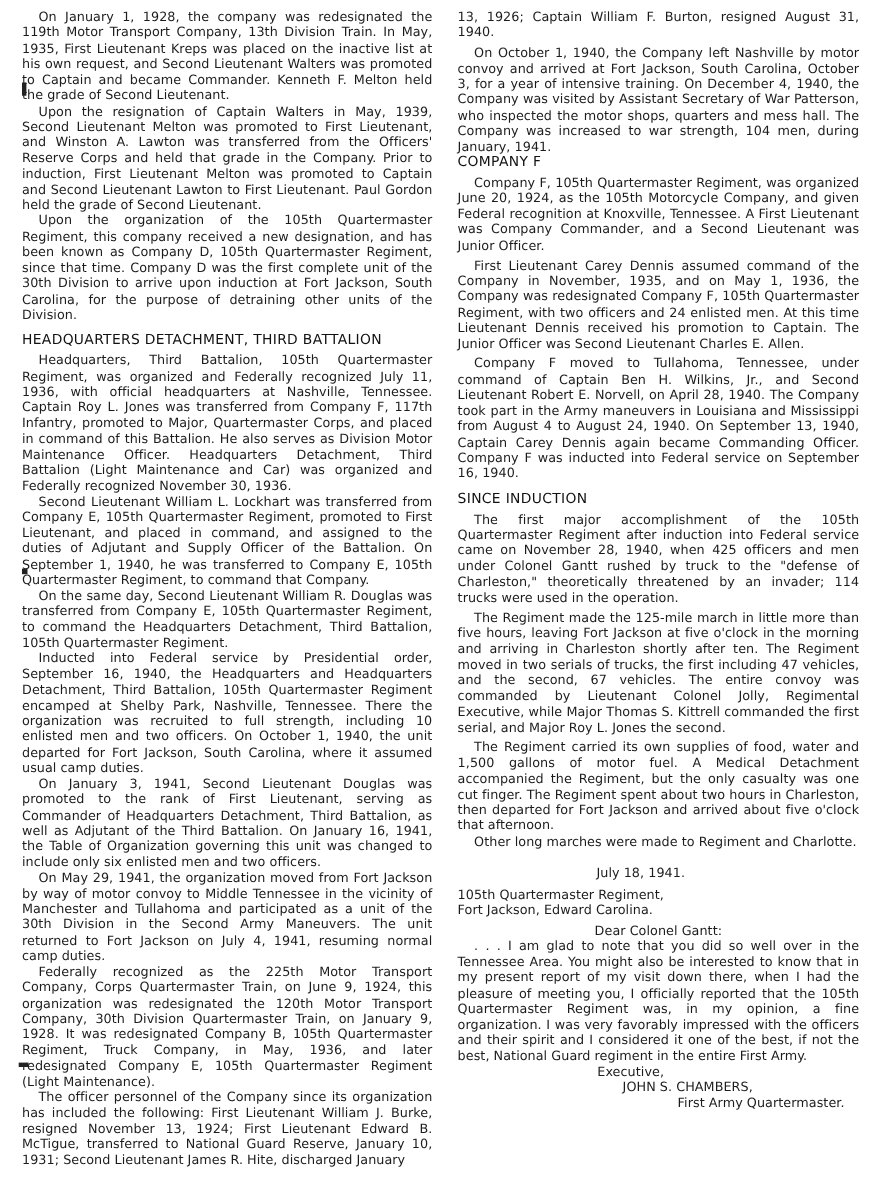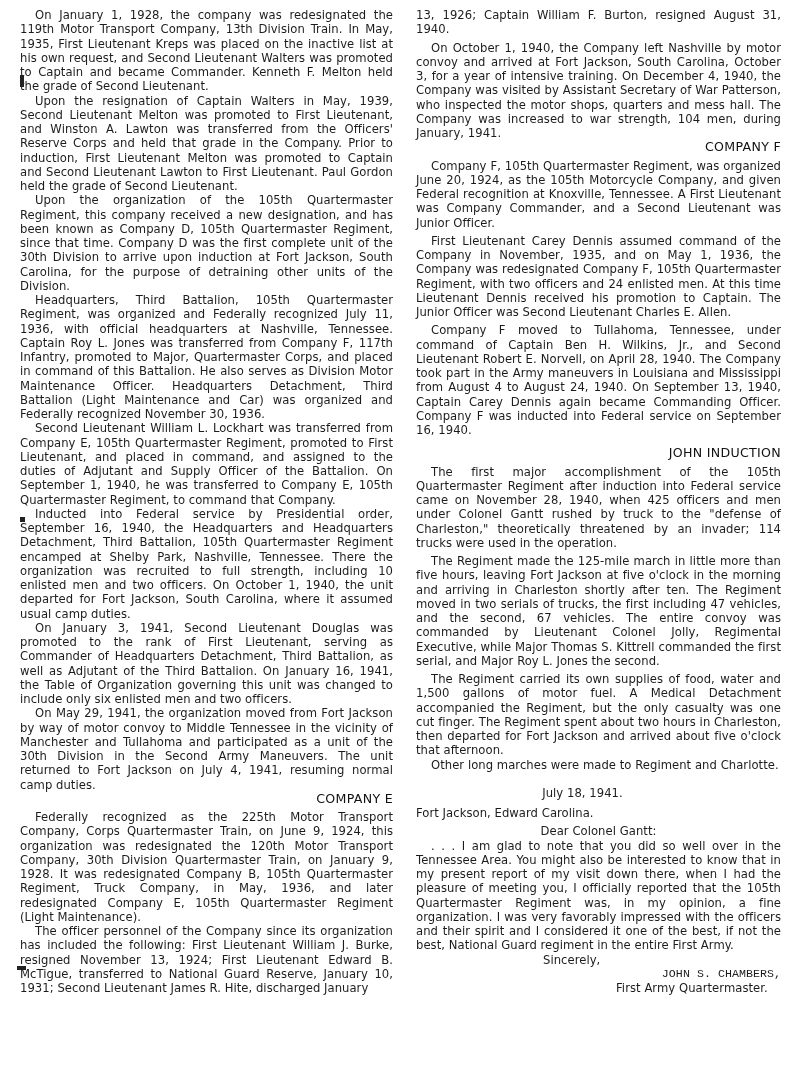--- a/index.html
+++ b/index.html
@@ -11,84 +11,86 @@
     .col {
       position: absolute; top: 8px;
       font-size: 11.6px; line-height: 14.25px;
       text-align: justify; letter-spacing: 0.05px;
     }
     .col.left { left: 20px; width: 373px; }
     .col.right { left: 416px; width: 365px; }
     .col p { margin: 0; text-indent: 15px; }
     .col p.noindent { text-indent: 0; }
     .col h2 {
-      margin: 0; font-size: 12.6px; font-weight: normal; text-align: right;
+      margin: 0; font-size: 12.6px; font-weight: normal; text-align: left;
       letter-spacing: 0.3px; color: #111;
     }
     .h-hq { margin-top: 9px !important; margin-bottom: 4px !important; }
     .h-e { margin-top: 0px !important; margin-bottom: 4px !important; }
     .h-f { margin-top: 0px !important; margin-bottom: 4px !important; }
     .h-si { margin-top: 9px !important; margin-bottom: 4px !important; }
     .gap { height: 4px; }
     .letter-date { text-align: center; padding-right: 32px; margin-top: 14px; margin-bottom: 6px; }
     .addr div { text-align: left; }
     .salutation { margin-top: 4px; text-align: center; }
     .sign1 { text-align: left; padding-left: 127px; }
-    .sign2 { text-align: right; padding-left: 150px; font-family: Liberation Mono, monospace; }
+    .sign2 { text-align: left; padding-left: 150px; }
     .sign3 { text-align: left; padding-left: 187px; }
     .sign4 { text-align: left; padding-left: 200px; }
     .page-number {
       position: absolute; left: 385px; top: 1078px; font-size: 8px; color: #444;
       font-family: "DejaVu Serif", serif;
       margin-top: 36px;
     }
     .speck { position: absolute; background: #222; }
   </style>
 </head>
 <body>
 
 <div class="col left">
   <p>On January 1, 1928, the company was redesignated the 119th Motor Transport Company, 13th Division Train. In May, 1935, First Lieutenant Kreps was placed on the inactive list at his own request, and Second Lieutenant Walters was promoted to Captain and became Commander. Kenneth F. Melton held the grade of Second Lieutenant.</p>
   <p>Upon the resignation of Captain Walters in May, 1939, Second Lieutenant Melton was promoted to First Lieutenant, and Winston A. Lawton was transferred from the Officers' Reserve Corps and held that grade in the Company. Prior to induction, First Lieutenant Melton was promoted to Captain and Second Lieutenant Lawton to First Lieutenant. Paul Gordon held the grade of Second Lieutenant.</p>
   <p>Upon the organization of the 105th Quartermaster Regiment, this company received a new designation, and has been known as Company D, 105th Quartermaster Regiment, since that time. Company D was the first complete unit of the 30th Division to arrive upon induction at Fort Jackson, South Carolina, for the purpose of detraining other units of the Division.</p>
+  <h2 class="h-hq">HEADQUARTERS DETACHMENT, THIRD BATTALION</h2>
   <p>Headquarters, Third Battalion, 105th Quartermaster Regiment, was organized and Federally recognized July 11, 1936, with official headquarters at Nashville, Tennessee. Captain Roy L. Jones was transferred from Company F, 117th Infantry, promoted to Major, Quartermaster Corps, and placed in command of this Battalion. He also serves as Division Motor Maintenance Officer. Headquarters Detachment, Third Battalion (Light Maintenance and Car) was organized and Federally recognized November 30, 1936.</p>
   <p>Second Lieutenant William L. Lockhart was transferred from Company E, 105th Quartermaster Regiment, promoted to First Lieutenant, and placed in command, and assigned to the duties of Adjutant and Supply Officer of the Battalion. On September 1, 1940, he was transferred to Company E, 105th Quartermaster Regiment, to command that Company.</p>
+  <p>On the same day, Second Lieutenant William R. Douglas was transferred from Company E, 105th Quartermaster Regiment, to command the Headquarters Detachment, Third Battalion, 105th Quartermaster Regiment.</p>
   <p>Inducted into Federal service by Presidential order, September 16, 1940, the Headquarters and Headquarters Detachment, Third Battalion, 105th Quartermaster Regiment encamped at Shelby Park, Nashville, Tennessee. There the organization was recruited to full strength, including 10 enlisted men and two officers. On October 1, 1940, the unit departed for Fort Jackson, South Carolina, where it assumed usual camp duties.</p>
   <p>On January 3, 1941, Second Lieutenant Douglas was promoted to the rank of First Lieutenant, serving as Commander of Headquarters Detachment, Third Battalion, as well as Adjutant of the Third Battalion. On January 16, 1941, the Table of Organization governing this unit was changed to include only six enlisted men and two officers.</p>
   <p>On May 29, 1941, the organization moved from Fort Jackson by way of motor convoy to Middle Tennessee in the vicinity of Manchester and Tullahoma and participated as a unit of the 30th Division in the Second Army Maneuvers. The unit returned to Fort Jackson on July 4, 1941, resuming normal camp duties.</p>
-  <h2 class="h-e">COMPANY E</h2>
   <p>Federally recognized as the 225th Motor Transport Company, Corps Quartermaster Train, on June 9, 1924, this organization was redesignated the 120th Motor Transport Company, 30th Division Quartermaster Train, on January 9, 1928. It was redesignated Company B, 105th Quartermaster Regiment, Truck Company, in May, 1936, and later redesignated Company E, 105th Quartermaster Regiment (Light Maintenance).</p>
   <p>The officer personnel of the Company since its organization has included the following: First Lieutenant William J. Burke, resigned November 13, 1924; First Lieutenant Edward B. McTigue, transferred to National Guard Reserve, January 10, 1931; Second Lieutenant James R. Hite, discharged January</p>
 </div>
 
 <div class="col right">
   <p class="noindent">13, 1926; Captain William F. Burton, resigned August 31, 1940.</p>
   <div class="gap"></div>
   <p>On October 1, 1940, the Company left Nashville by motor convoy and arrived at Fort Jackson, South Carolina, October 3, for a year of intensive training. On December 4, 1940, the Company was visited by Assistant Secretary of War Patterson, who inspected the motor shops, quarters and mess hall. The Company was increased to war strength, 104 men, during January, 1941.</p>
   <h2 class="h-f">COMPANY F</h2>
   <p>Company F, 105th Quartermaster Regiment, was organized June 20, 1924, as the 105th Motorcycle Company, and given Federal recognition at Knoxville, Tennessee. A First Lieutenant was Company Commander, and a Second Lieutenant was Junior Officer.</p>
   <div class="gap"></div>
   <p>First Lieutenant Carey Dennis assumed command of the Company in November, 1935, and on May 1, 1936, the Company was redesignated Company F, 105th Quartermaster Regiment, with two officers and 24 enlisted men. At this time Lieutenant Dennis received his promotion to Captain. The Junior Officer was Second Lieutenant Charles E. Allen.</p>
   <div class="gap"></div>
   <p>Company F moved to Tullahoma, Tennessee, under command of Captain Ben H. Wilkins, Jr., and Second Lieutenant Robert E. Norvell, on April 28, 1940. The Company took part in the Army maneuvers in Louisiana and Mississippi from August 4 to August 24, 1940. On September 13, 1940, Captain Carey Dennis again became Commanding Officer. Company F was inducted into Federal service on September 16, 1940.</p>
-  <h2 class="h-si">JOHN INDUCTION</h2>
+  <h2 class="h-si">SINCE INDUCTION</h2>
   <p>The first major accomplishment of the 105th Quartermaster Regiment after induction into Federal service came on November 28, 1940, when 425 officers and men under Colonel Gantt rushed by truck to the "defense of Charleston," theoretically threatened by an invader; 114 trucks were used in the operation.</p>
   <div class="gap"></div>
   <p>The Regiment made the 125-mile march in little more than five hours, leaving Fort Jackson at five o'clock in the morning and arriving in Charleston shortly after ten. The Regiment moved in two serials of trucks, the first including 47 vehicles, and the second, 67 vehicles. The entire convoy was commanded by Lieutenant Colonel Jolly, Regimental Executive, while Major Thomas S. Kittrell commanded the first serial, and Major Roy L. Jones the second.</p>
   <div class="gap"></div>
   <p>The Regiment carried its own supplies of food, water and 1,500 gallons of motor fuel. A Medical Detachment accompanied the Regiment, but the only casualty was one cut finger. The Regiment spent about two hours in Charleston, then departed for Fort Jackson and arrived about five o'clock that afternoon.</p>
   <p>Other long marches were made to Regiment and Charlotte.</p>
 
   <div class="letter-date">July 18, 1941.</div>
   <div class="addr">
+    <div>105th Quartermaster Regiment,</div>
     <div>Fort Jackson, Edward Carolina.</div>
   </div>
   <div class="salutation">Dear Colonel Gantt:</div>
   <p>. . . I am glad to note that you did so well over in the Tennessee Area. You might also be interested to know that in my present report of my visit down there, when I had the pleasure of meeting you, I officially reported that the 105th Quartermaster Regiment was, in my opinion, a fine organization. I was very favorably impressed with the officers and their spirit and I considered it one of the best, if not the best, National Guard regiment in the entire First Army.</p>
-  <div class="sign1">Sincerely,</div>
+  <div class="sign1">Executive,</div>
   <div class="sign2">JOHN S. CHAMBERS,</div>
   <div class="sign4">First Army Quartermaster.</div>
 </div>
 
 <div class="page-number">[ 33 ]</div>
 
 <div class="speck" style="left:20px;top:75px;width:4px;height:12px;"></div>
 <div class="speck" style="left:20px;top:517px;width:5px;height:5px;"></div>
 <div class="speck" style="left:17px;top:966px;width:9px;height:4px;"></div>
 

